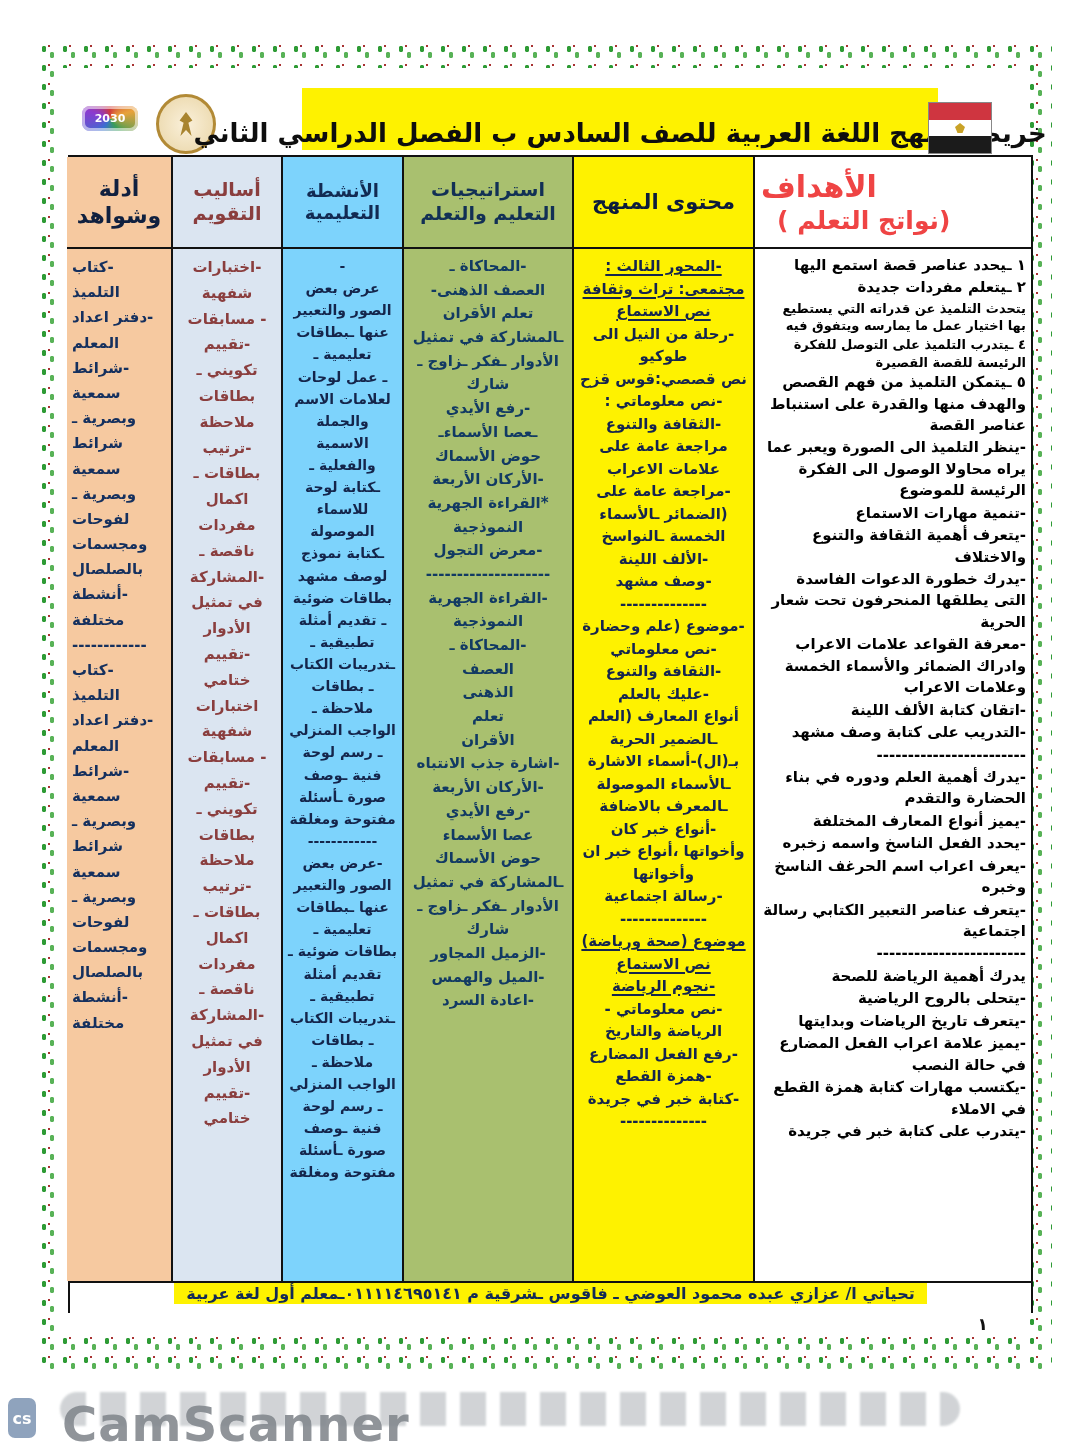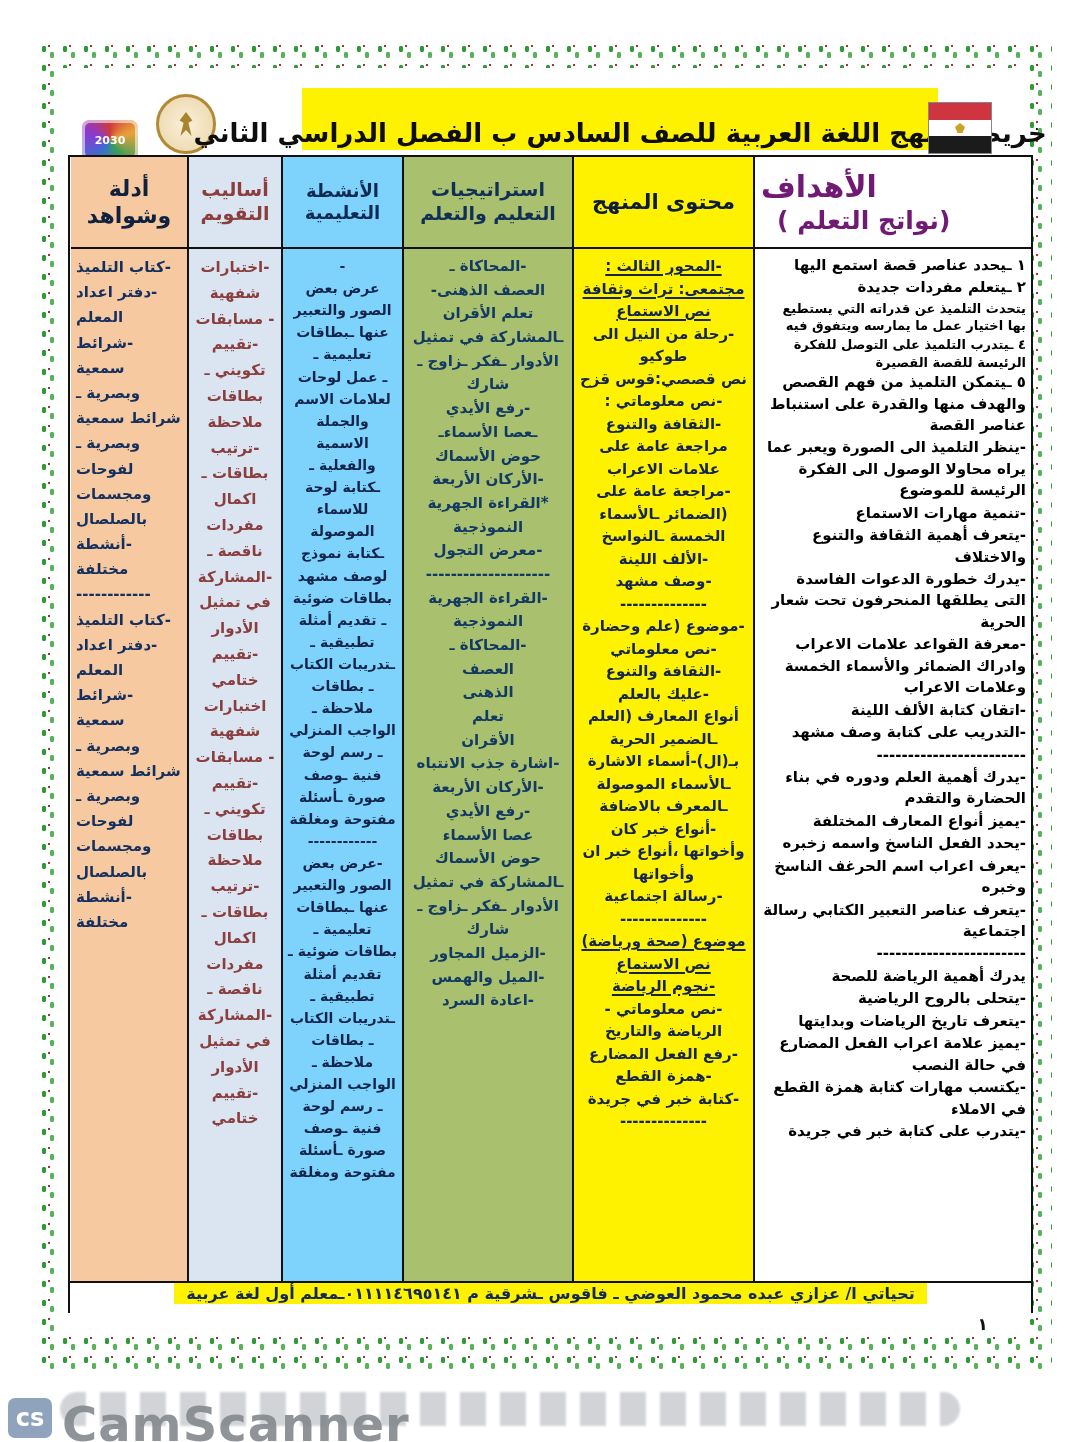--- a/index.html
+++ b/index.html
@@ -21,25 +21,24 @@
   .leaf-left{left:38px;top:42px;width:24px;height:1330px}
   .leaf-right{right:28px;top:42px;width:26px;height:1330px}
 
   
   .title-band{
     position:absolute;left:302px;top:88px;width:636px;height:62px;background:#fef200;
     display:flex;align-items:flex-end;justify-content:center;
   }
   .title-text{font-size:26px;font-weight:bold;color:#0e0e0e;direction:rtl;white-space:nowrap;padding-bottom:2px}
   .logo-2030{
-    position:absolute;left:82px;top:106px;width:56px;height:40px;border-radius:8px;
+    position:absolute;left:82px;top:106px;width:56px;height:25px;border-radius:8px;
     background:conic-gradient(#d03a3a,#e8a23a,#3a9e58,#3a6fd0,#8a3ad0,#d03a3a);
     display:flex;align-items:center;justify-content:center;color:#fff;font-size:11px;font-weight:bold;
     box-shadow:inset 0 0 0 3px rgba(255,255,255,.55);
-    margin-top:14px;
   }
   .logo-ministry{
     position:absolute;left:156px;top:94px;width:54px;height:54px;border-radius:50%;
     border:3px solid #b28a36;background:radial-gradient(#faf0da,#e9d5a6);
     display:flex;align-items:center;justify-content:center;
   }
   .logo-ministry .bird{width:16px;height:24px;background:#a8842f;clip-path:polygon(50% 0,90% 35%,65% 45%,85% 100%,50% 75%,15% 100%,35% 45%,10% 35%)}
   .flag{
     position:absolute;right:88px;top:102px;width:62px;height:50px;border:1px solid #888;
     display:flex;flex-direction:column;
@@ -61,47 +60,47 @@
     height:92px;box-sizing:border-box;border-bottom:2.5px solid #111;
     display:flex;flex-direction:column;align-items:center;justify-content:center;
     font-weight:bold;color:#10203f;text-align:center;line-height:1.25;
   }
   .col-body{flex:1;overflow:hidden;padding:6px 5px;box-sizing:border-box}
   .line{font-weight:bold;direction:rtl;overflow-wrap:break-word}
   .line.u{text-decoration:underline;text-underline-offset:3px;text-decoration-thickness:2px}
   .line.sm{font-size:13px !important;line-height:1.35 !important}
 
   .col-objectives{width:278px;background:#fff}
-  .col-objectives .col-head{align-items:flex-end;padding-left:6px;padding-right:0;color:#701a75}
+  .col-objectives .col-head{align-items:flex-end;padding-left:6px;padding-right:0;color:#ef4444}
   .col-objectives .head-1{font-size:30px}
   .col-objectives .head-2{font-size:25px;padding-left:16px}
   .col-objectives .col-body{text-align:right}
   .col-objectives .line{font-size:15px;line-height:1.43;color:#000;margin-bottom:1px}
 
   .col-content{width:181px;background:#fef200}
   .col-content .col-head{font-size:21px;color:#0d1c3a}
   .col-content .col-body{text-align:center}
   .col-content .line{font-size:15px;line-height:1.5;color:#15254e}
 
   .col-strategies{width:170px;background:#a9c06f}
   .col-strategies .col-head{font-size:19px;color:#123055}
   .col-strategies .col-body{text-align:center}
   .col-strategies .line{font-size:15px;line-height:1.58;color:#123a63}
 
   .col-activities{width:121px;background:#7dd3fc}
   .col-activities .col-head{font-size:18px;color:#122a52}
   .col-activities .col-body{text-align:center}
   .col-activities .line{font-size:14px;line-height:1.58;color:#14254b}
 
-  .col-evaluation{width:94px;background:#dbe5f1}
+  .col-evaluation{width:110px;background:#dbe5f1}
   .col-evaluation .col-head{font-size:19px;color:#8a3e3e}
   .col-evaluation .col-body{text-align:center}
   .col-evaluation .line{font-size:15px;line-height:1.72;color:#8a3e3e}
 
-  .col-evidence{width:116px;background:#f6c9a0}
+  .col-evidence{width:104px;background:#f6c9a0}
   .col-evidence .col-head{font-size:22px;color:#10203f}
   .col-evidence .col-body{text-align:left}
   .col-evidence .line{font-size:15px;line-height:1.68;color:#15305e}
 
   .footer-row{
     height:34px;box-sizing:border-box;border-top:2.5px solid #111;
     display:flex;align-items:flex-start;justify-content:center;direction:rtl;background:#fff;
   }
   .footer-text{
     background:#fef200;color:#132a55;font-weight:bold;font-size:16px;
@@ -113,22 +112,22 @@
   .wm-flourish{
     position:absolute;left:60px;top:1392px;width:900px;height:34px;opacity:.45;
     background:repeating-linear-gradient(90deg,#9aa0a6 0 26px,transparent 26px 40px);
     border-radius:20px;filter:blur(1px);
   }
   .wm-text{
     position:absolute;left:62px;top:1396px;font-size:48px;font-weight:bold;
     color:#84898f;letter-spacing:1px;opacity:.9;
   }
   .cs-badge{
-    position:absolute;left:8px;top:1398px;width:44px;height:40px;border-radius:7px;
-    background:#8fa3bd;color:#fff;font-weight:bold;font-size:24px;
+    position:absolute;left:8px;top:1398px;width:28px;height:40px;border-radius:7px;
+    background:#8fa3bd;color:#fff;font-weight:bold;font-size:16px;
     display:flex;align-items:center;justify-content:center;
   }
 </style>
 </head>
 <body>
 
 <div class="leaf leaf-top"></div>
 <div class="leaf leaf-bottom"></div>
 <div class="leaf leaf-left"></div>
 <div class="leaf leaf-right"></div>

